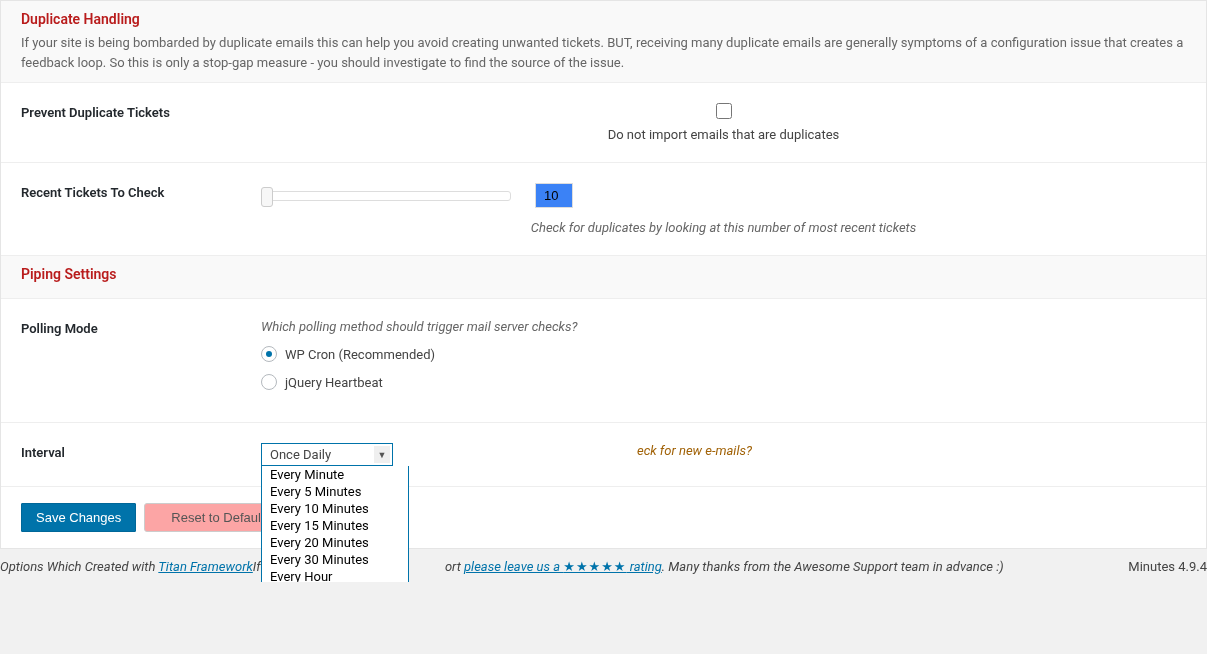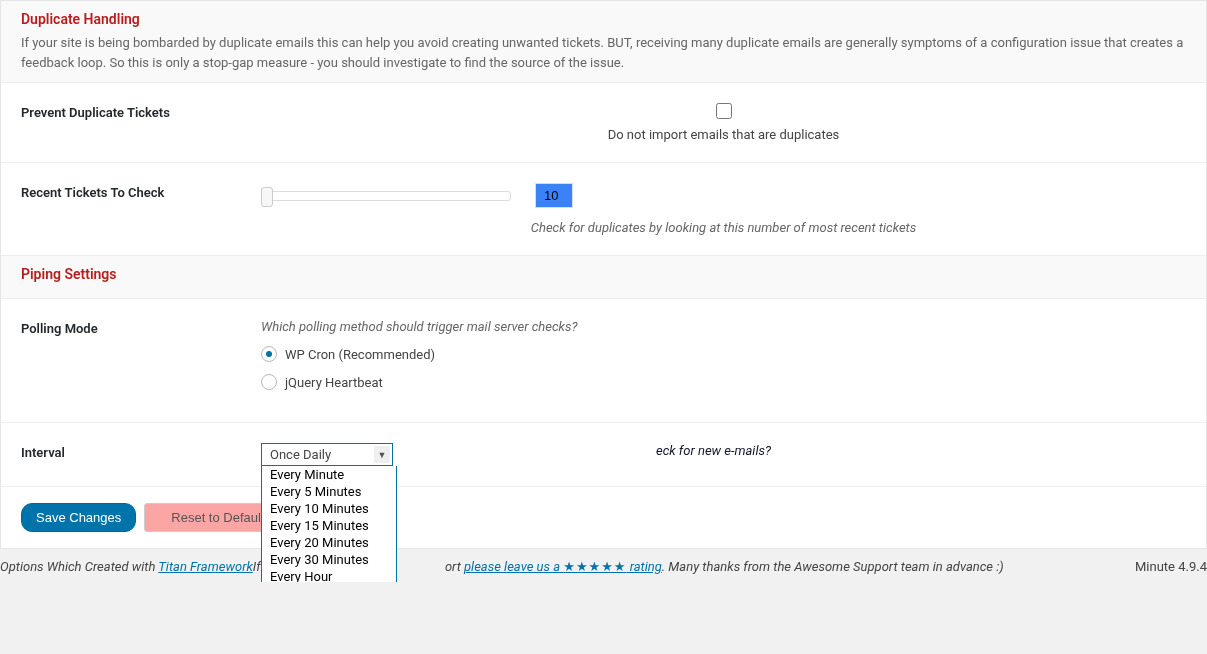--- a/index.html
+++ b/index.html
@@ -147,21 +147,21 @@
       display: flex;
       align-items: center;
       justify-content: center;
       font-size: 9px;
       color: #555;
     }
     .dropdown-list {
       position: absolute;
       top: 100%;
       left: 0;
-      width: 136px;
+      width: 148px;
       background: #fff;
       border: 1px solid #0073aa;
       border-top: none;
       z-index: 100;
     }
     .dropdown-option {
       padding: 1px 8px;
       font-size: 13px;
       color: #000;
       cursor: default;
@@ -173,21 +173,21 @@
     .actions {
       padding: 16px 20px;
       display: flex;
       gap: 8px;
     }
     .btn-primary {
       background: #0073aa;
       border: 1px solid #006799;
       color: #fff;
       padding: 6px 14px;
-      border-radius: 11px;
+      border-radius: 1px;
       font-size: 13px;
       cursor: pointer;
     }
     .btn-secondary {
       background: #fca5a5;
       border: 1px solid #ccc;
       color: #555;
       padding: 6px 26px;
       border-radius: 3px;
       font-size: 13px;
@@ -200,23 +200,23 @@
       display: flex;
       justify-content: space-between;
       font-style: italic;
     }
     .footer a { color: #0073aa; text-decoration: underline; }
     .footer .left { font-style: italic; }
     .footer .right { font-style: normal; }
     .stars { color: #0073aa; font-style: normal; letter-spacing: 1px;}
     .behind-helper {
       position: absolute;
-      left: 395px;
+      left: 376px;
       font-style: italic;
-      color: #0f172a;
+      color: #a16207;
       font-size: 13px;
     }
     .interval-control {
       position: relative;
     }
   </style>
 </head>
 <body>
 
 <div class="panel">
@@ -296,14 +296,14 @@
     <button class="btn-primary">Save Changes</button>
     <button class="btn-secondary">Reset to Defaults</button>
   </div>
 
 </div>
 
 <div class="footer">
   <div class="left">
     <span>Options Which Created with </span><a href="#">Titan Framework</a><span>If y</span><span style="visibility:hidden">xxxxxxxxxxxxxxxxxxxxxxxxxxxx</span><span>ort </span><a href="#"><span>please leave us a </span><span class="stars">★★★★★</span><span> rating</span></a><span>. Many thanks from the Awesome Support team in advance :)</span>
   </div>
-  <div class="right">Minute 4.9.4</div>
+  <div class="right">Minutes 4.9.4</div>
 </div>
 
 </body></html>

